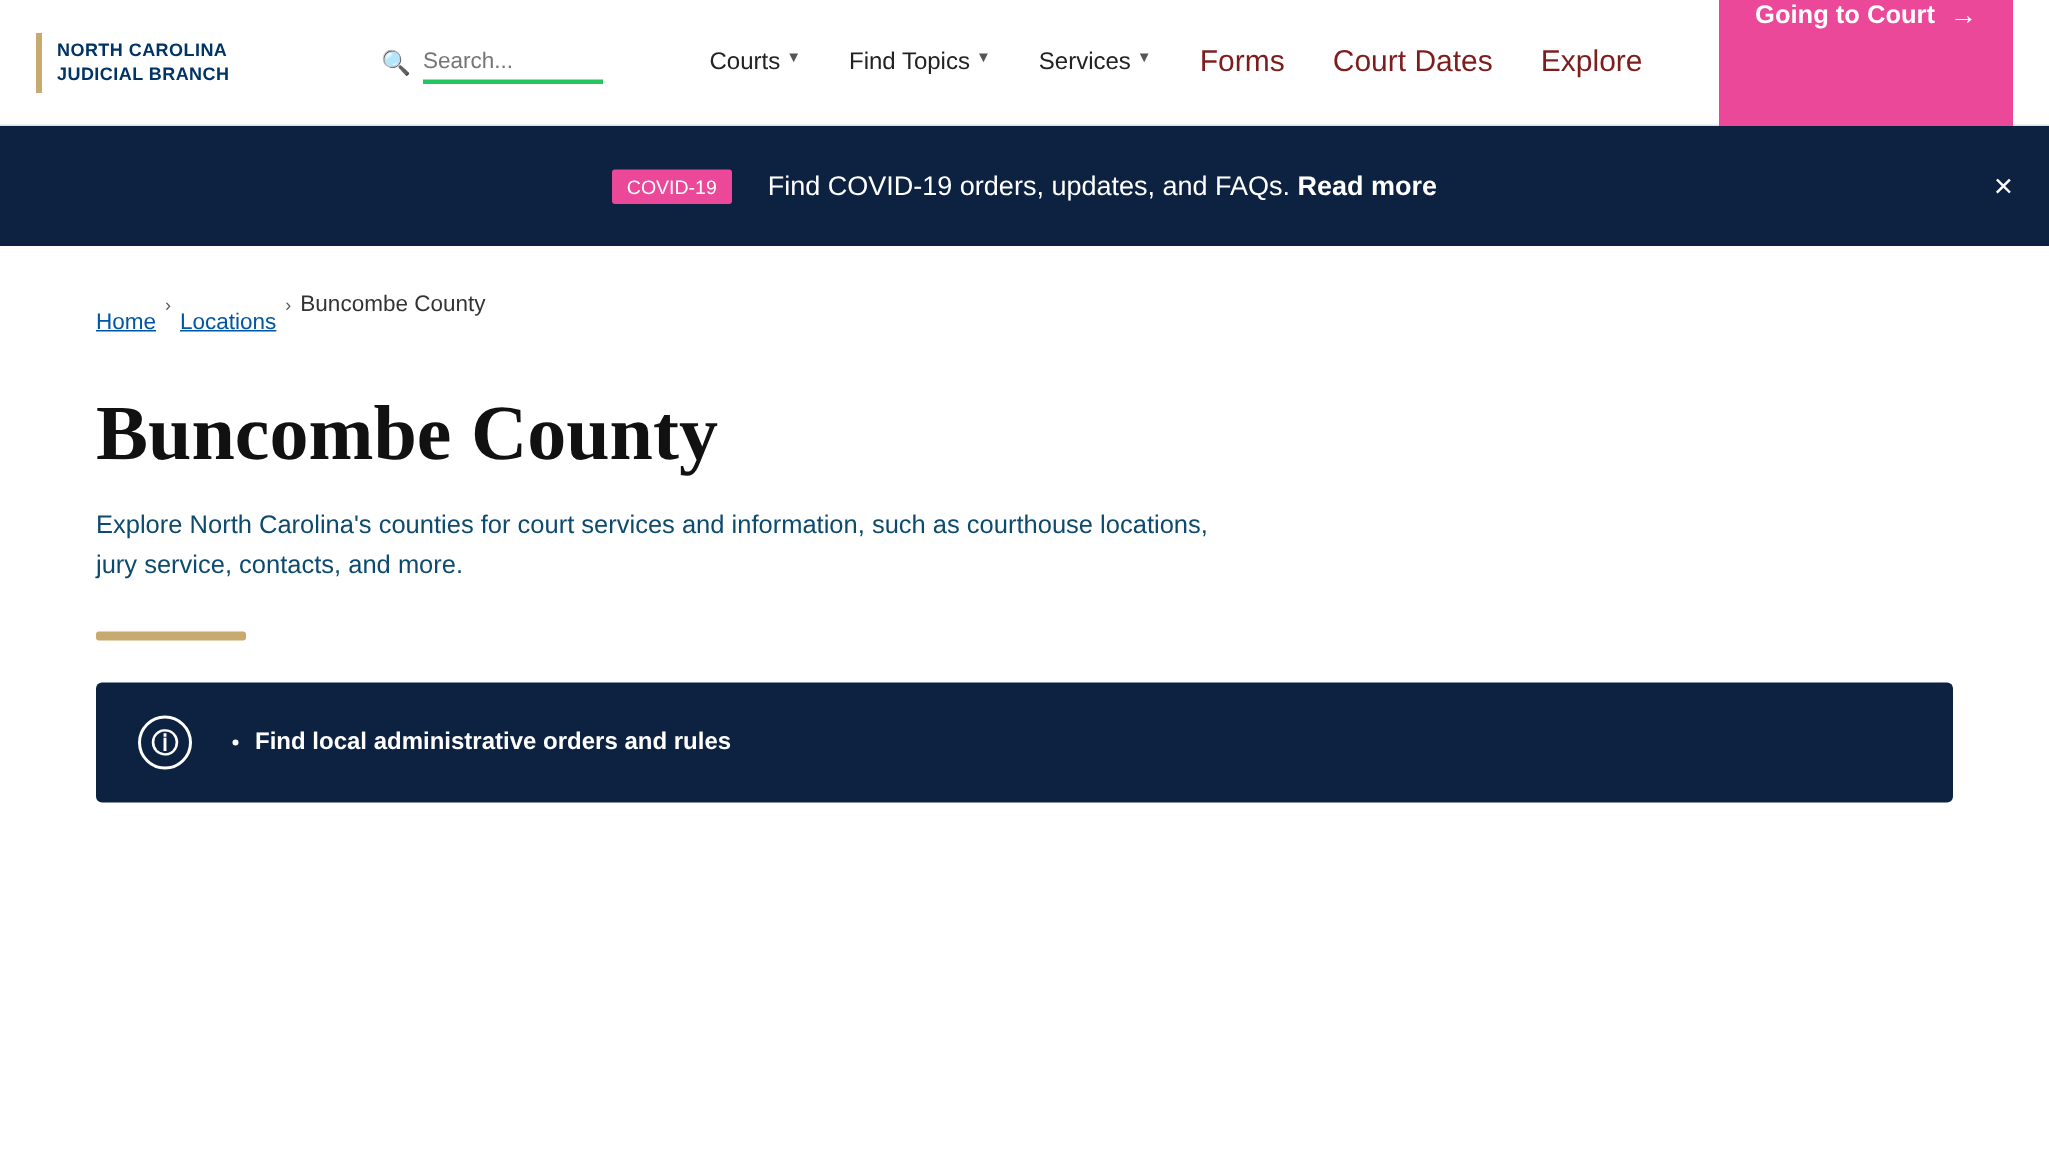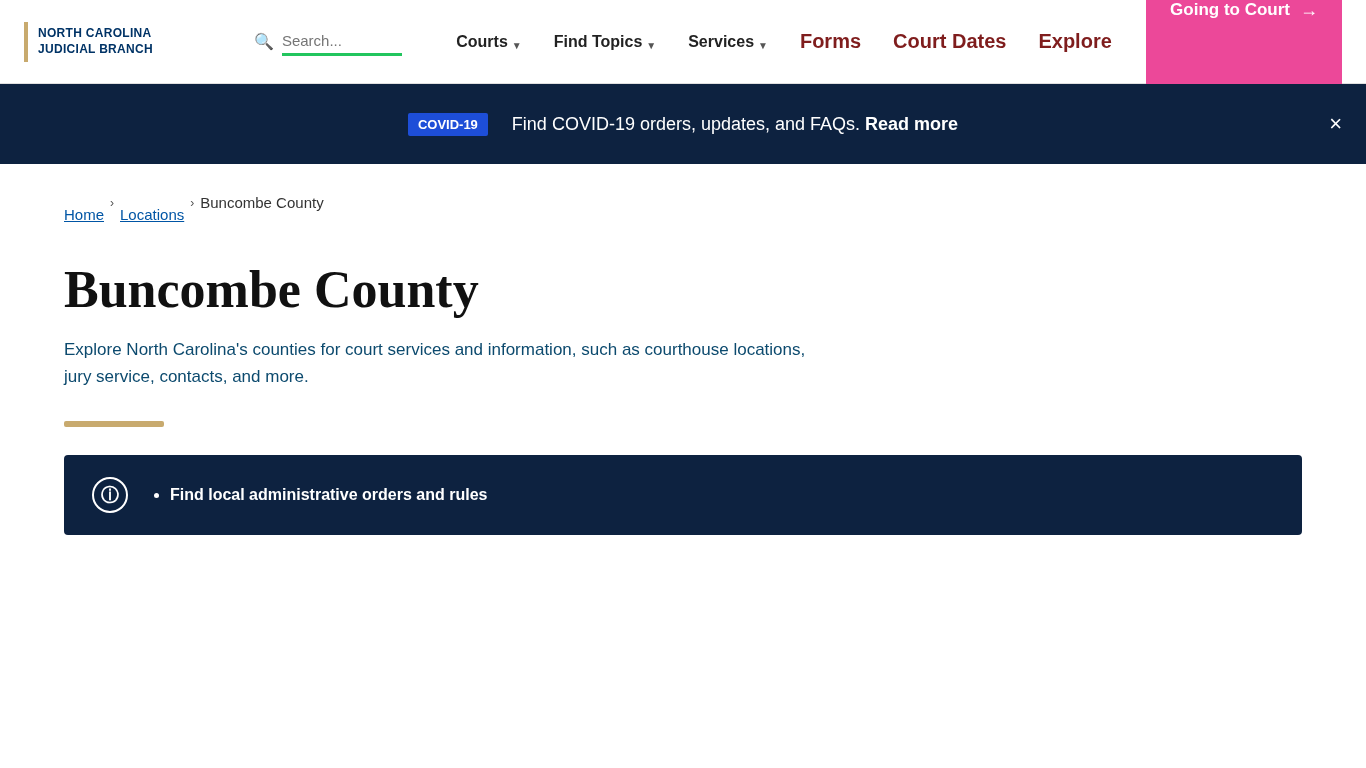--- a/index.html
+++ b/index.html
@@ -57,29 +57,28 @@
     }
     .nav {
       display: flex;
       align-items: center;
       gap: 4px;
       flex: 1;
       justify-content: center;
     }
     .nav-item {
       display: flex;
-      align-items: flex-end;
+      align-items: flex-start;
       gap: 4px;
       padding: 8px 14px;
       font-size: 16px;
       color: #222;
       cursor: pointer;
       text-decoration: none;
       white-space: nowrap;
-      font-weight: bold;
     }
     .nav-chevron {
       font-size: 10px;
       color: #555;
     }
     .nav-forms, .nav-courtdates, .nav-contact {
       font-size: 20px;
       color: #7f1d1d;
       padding: 8px 14px;
       cursor: pointer;
@@ -109,24 +108,24 @@
       background: #0d2240;
       color: #fff;
       display: flex;
       align-items: center;
       justify-content: center;
       padding: 18px 60px;
       position: relative;
       min-height: 80px;
     }
     .covid-badge {
-      background: #1d4ed8;
+      background: #ec4899;
       color: #fff;
       font-size: 13px;
-      font-weight: 700;
+      font-weight: 400;
       padding: 4px 10px;
       border-radius: 2px;
       margin-right: 24px;
       white-space: nowrap;
     }
     .covid-text {
       font-size: 18px;
       color: #fff;
     }
     .covid-link {

